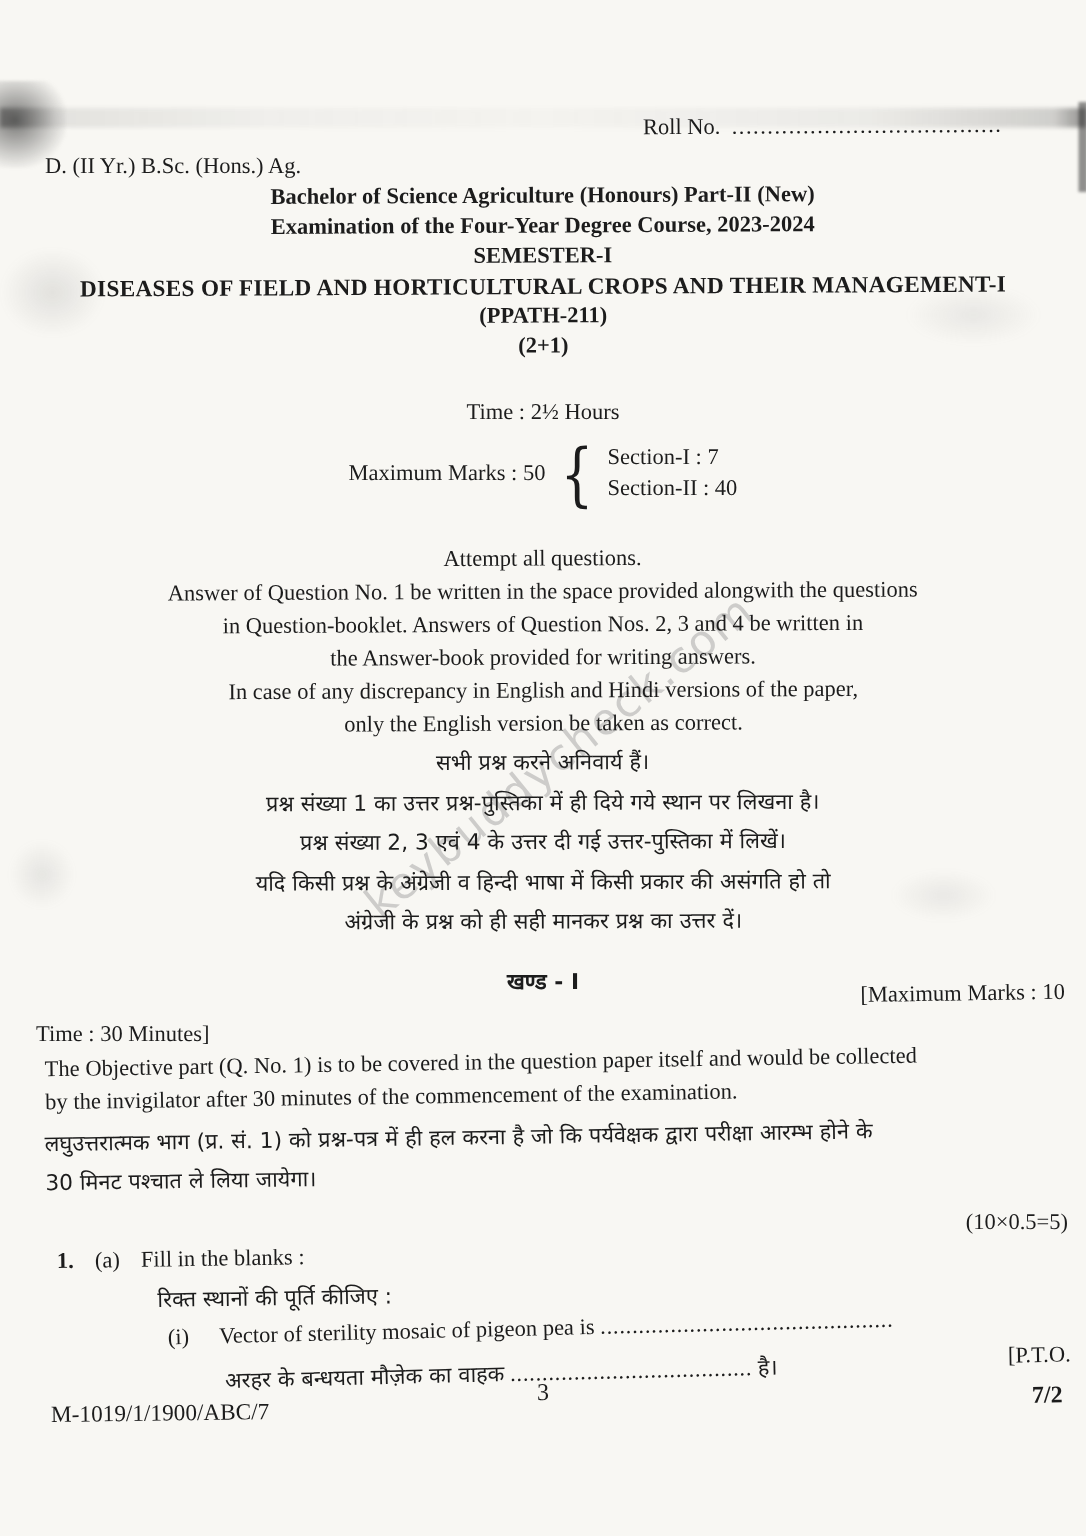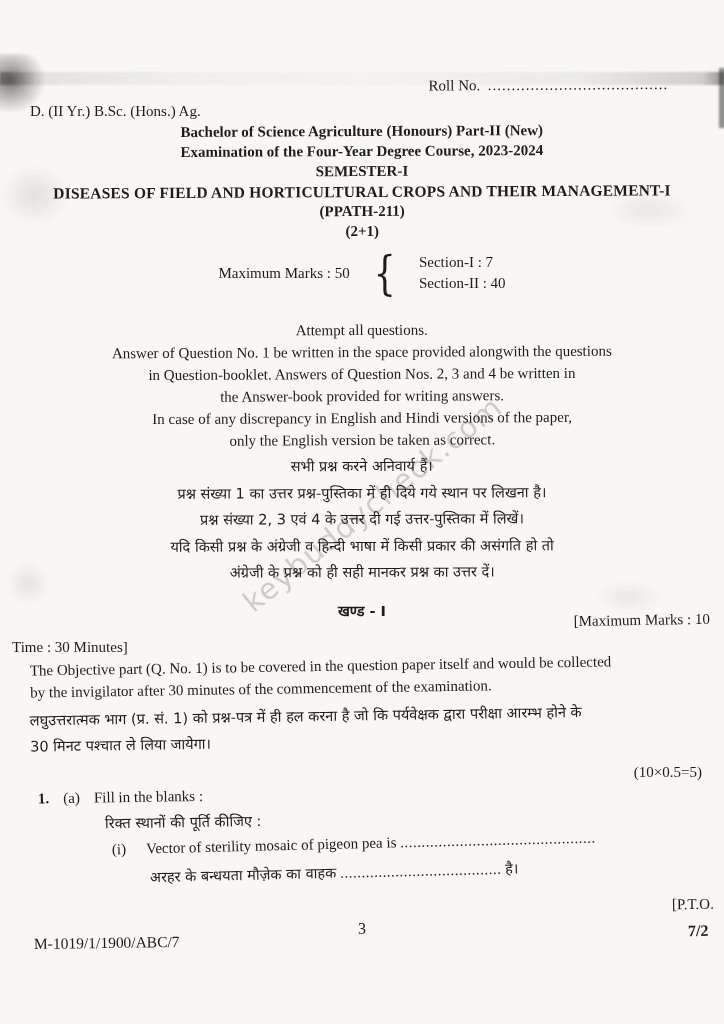--- a/index.html
+++ b/index.html
@@ -30,41 +30,41 @@
   .head-lines{margin-top:2px;line-height:19px;}
   .head-lines div{margin-top:1px;}
   .course-title{font-size:15.5px;letter-spacing:.2px;margin-top:3px;}
   .code-line{margin-top:3px;}
   .credit-line{margin-top:4px;}
 
   
   .time-line{margin-top:26px;}
   .marks-row{
     margin-top:8px;
-    display:flex;justify-content:center;align-items:center;gap:20px;
+    display:flex;justify-content:center;align-items:center;gap:6px;
   }
   .brace{
     font-size:46px;font-weight:400;line-height:48px;
     transform:scaleX(.75);font-family:"DejaVu Serif",serif;
   }
   .marks-sections{text-align:left;line-height:21px;}
 
   
   .instr-en{margin-top:22px;line-height:22px;}
   .instr-hi{margin-top:2px;line-height:26.5px;transform:rotate(-0.25deg);}
   .instr-hi .hi{font-weight:500;}
 
   
   .sec-head-en{margin-top:8px;font-size:15.5px;}
   .sec-head-hi{margin-top:14px;}
   .sec-maxmarks{text-align:right;padding-right:14px;margin-top:2px;}
-  .sec-time{text-align:left;padding-left:12px;margin-top:0px;}
+  .sec-time{text-align:left;padding-left:24px;margin-top:0px;}
   .obj-par{padding-left:30px;margin-top:4px;line-height:22px;}
   .obj-par-hi{padding-left:30px;line-height:26px;margin-top:4px;}
-  .scheme-line{text-align:right;padding-right:22px;margin-top:4px;}
+  .scheme-line{text-align:right;padding-right:12px;margin-top:4px;}
 
   
   .q-row{padding-left:38px;margin-top:10px;display:flex;gap:14px;}
   .q-row .qno{font-weight:bold;}
   .q-hi{padding-left:105px;margin-top:6px;}
   .q-sub{padding-left:112px;margin-top:10px;display:flex;gap:20px;}
   .q-sub-hi{padding-left:150px;margin-top:9px;}
   .dots{letter-spacing:.5px;}
 
   
@@ -147,20 +147,21 @@
 
   <div class="head-lines center tilt-a">
     <div class="b line">Bachelor of Science Agriculture (Honours) Part-II (New)</div>
     <div class="b line">Examination of the Four-Year Degree Course, 2023-2024</div>
     <div class="b line">SEMESTER-I</div>
     <div class="b line course-title">DISEASES OF FIELD AND HORTICULTURAL CROPS AND THEIR MANAGEMENT-I</div>
     <div class="b line code-line">(PPATH-211)</div>
     <div class="b line credit-line">(2+1)</div>
   </div>
 
+  <div class="time-line center line">Time : 2½ Hours</div>
   <div class="marks-row">
     <span>Maximum Marks : 50</span>
     <span class="brace">{</span>
     <span class="marks-sections">
       <span class="line">Section-I : 7</span><br>
       <span class="line">Section-II : 40</span>
     </span>
   </div>
 
   <div class="instr-en center tilt-a">

